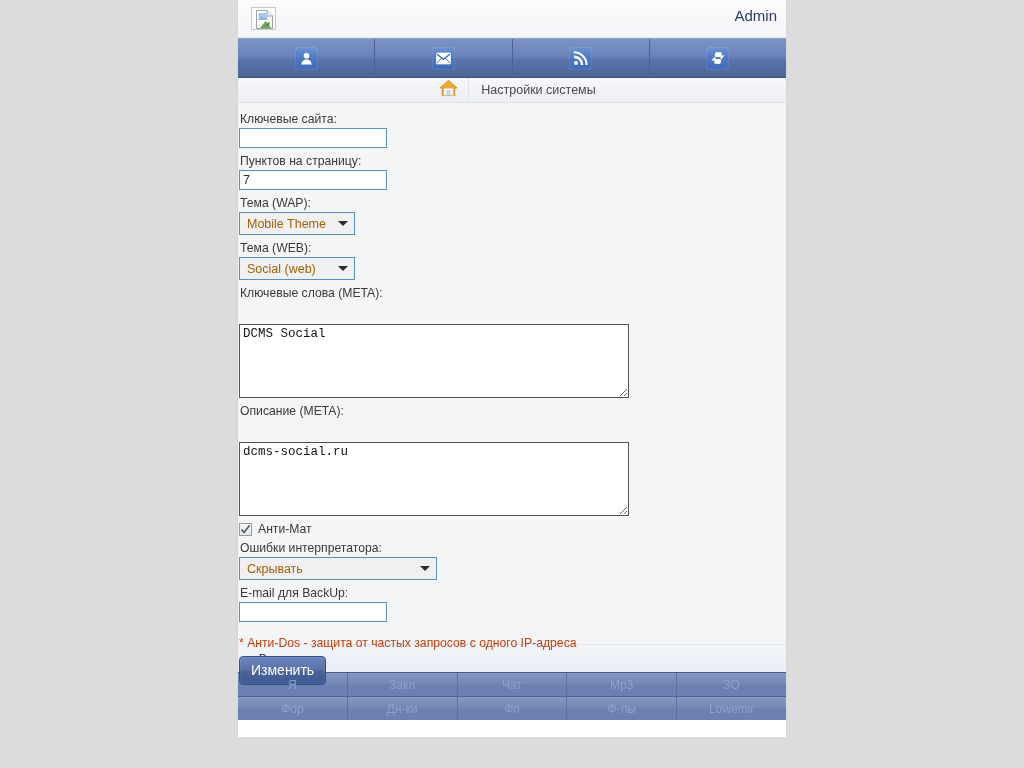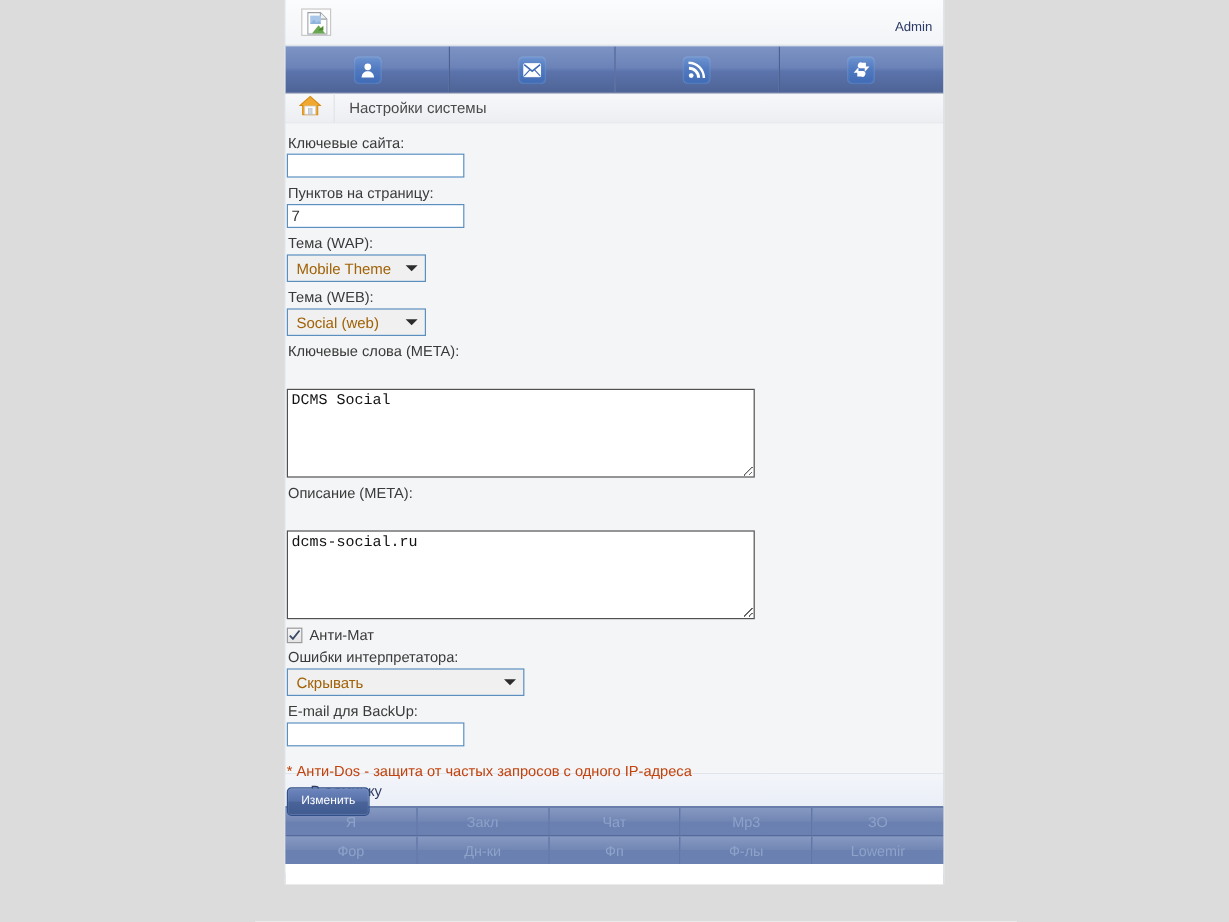--- a/index.html
+++ b/index.html
@@ -45,22 +45,22 @@
     box-sizing: border-box;
   }
   .broken-img {
     position: absolute;
     left: 4px;
     top: 2px;
   }
   .admin-link {
     position: absolute;
     right: 9px;
-    top: 17px;
-    font-size: 11px;
+    top: 7px;
+    font-size: 15px;
     color: #2b3a66;
     text-decoration: none;
     cursor: pointer;
   }
 
   
   .iconnav {
     display: flex;
     height: 40px;
     background: linear-gradient(to bottom, #7d93c4 0%, #6b83b8 45%, #5b73ab 55%, #4e6497 100%);
@@ -100,20 +100,21 @@
   }
 
   
   .crumbbar {
     display: flex;
     align-items: stretch;
     height: 25px;
     background: linear-gradient(to bottom, #f7f8fa 0%, #eceef2 100%);
     border-bottom: 1px solid #dfe2e7;
     box-sizing: border-box;
+    justify-content: center;
   }
   .crumb-home {
     width: 40px;
     display: flex;
     align-items: center;
     justify-content: center;
     border-right: 1px solid #e0e3e8;
     cursor: pointer;
   }
   .crumb-title {
@@ -218,21 +219,21 @@
     margin: 14px 0 6px 1px;
   }
   .submit-btn {
     display: inline-block;
     margin-left: 1px;
     padding: 5px 11px 6px;
     border: 1px solid #31508b;
     border-radius: 4px;
     background: linear-gradient(to bottom, #6d86bd 0%, #5872a9 48%, #4a6499 52%, #3f5a90 100%);
     color: #ffffff;
-    font-size: 10px;
+    font-size: 14px;
     font-family: "Liberation Sans", sans-serif;
     cursor: pointer;
     box-shadow: 0 0 1px rgba(255,255,255,0.5) inset;
   }
 
   
   .adminfoot {
     height: 28px;
     background: linear-gradient(to bottom, #f3f5fa 0%, #eaeef7 100%);
     border-top: 1px solid #e0e4eb;

